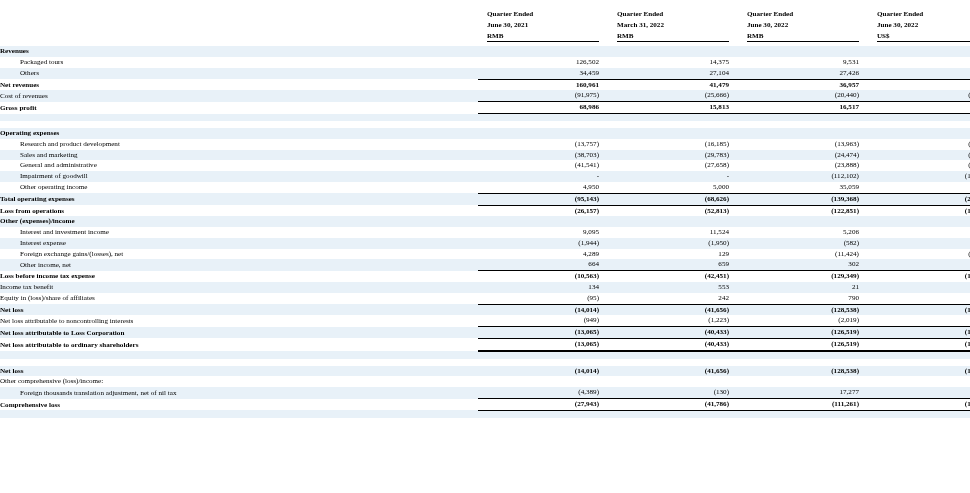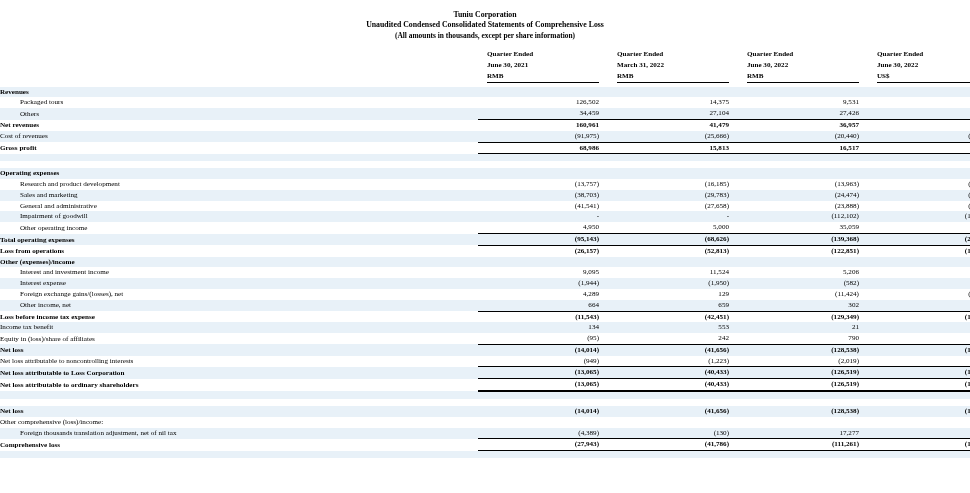--- a/index.html
+++ b/index.html
@@ -77,25 +77,20 @@
     border-bottom: 2.6px double #000;
   }
   .spacer td { height: 7px; line-height: 7px; font-size: 1px; }
   .hdr-spacer td { height: 4px; line-height: 4px; font-size: 1px; }
 </style>
 </head>
 <body>
 
 <div class="page">
 
-  <div class="doc-header">
-    <div class="t1">Tuniu Corporation</div>
-    <div class="t2">Unaudited Condensed Consolidated Statements of Comprehensive Loss</div>
-    <div class="t3">(All amounts in thousands, except per share information)</div>
-  </div>
 
   <table class="fin">
     <colgroup>
       <col class="c-label">
       <col class="c-gap">
         <col class="c-num">
         <col class="c-pad">
       <col class="c-gap">
         <col class="c-num">
         <col class="c-pad">
@@ -419,21 +414,21 @@
           <td class="num-rule"></td>
           <td class="num-rule"></td>
           <td class="num num-rule">302</td>
           <td class="num-rule"></td>
           <td class="num-rule"></td>
           <td class="num num-rule">45</td>
         </tr>
         <tr class="">
           <td class="lbl bold">Loss before income tax expense</td>
           <td class="num-rule"></td>
-          <td class="num num-rule bold">(11,543)</td>
+          <td class="num num-rule bold">(10,563)</td>
           <td class="num-rule"></td>
           <td class="num-rule"></td>
           <td class="num num-rule bold">(42,451)</td>
           <td class="num-rule"></td>
           <td class="num-rule"></td>
           <td class="num num-rule bold">(129,349)</td>
           <td class="num-rule"></td>
           <td class="num-rule"></td>
           <td class="num num-rule bold">(19,312)</td>
         </tr>

